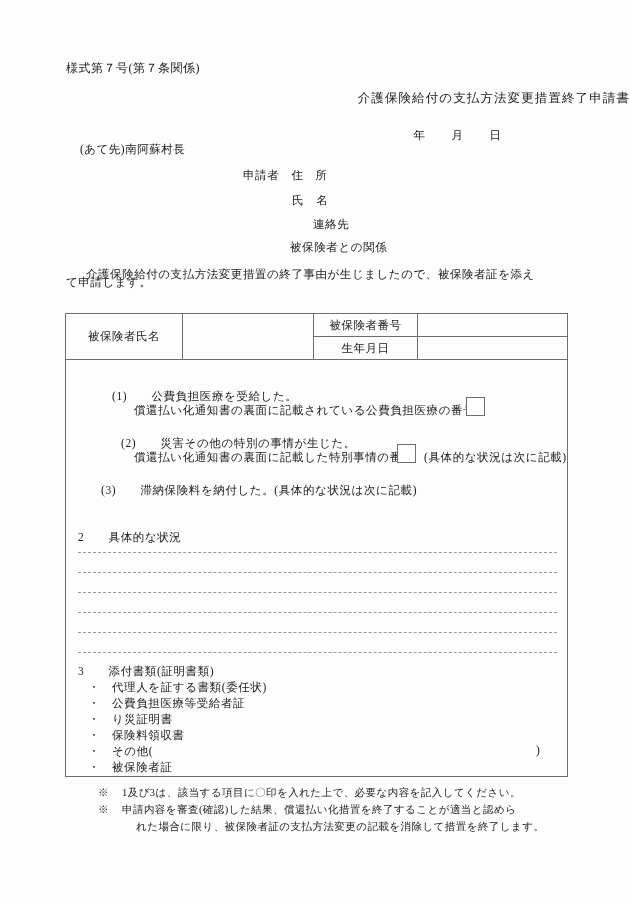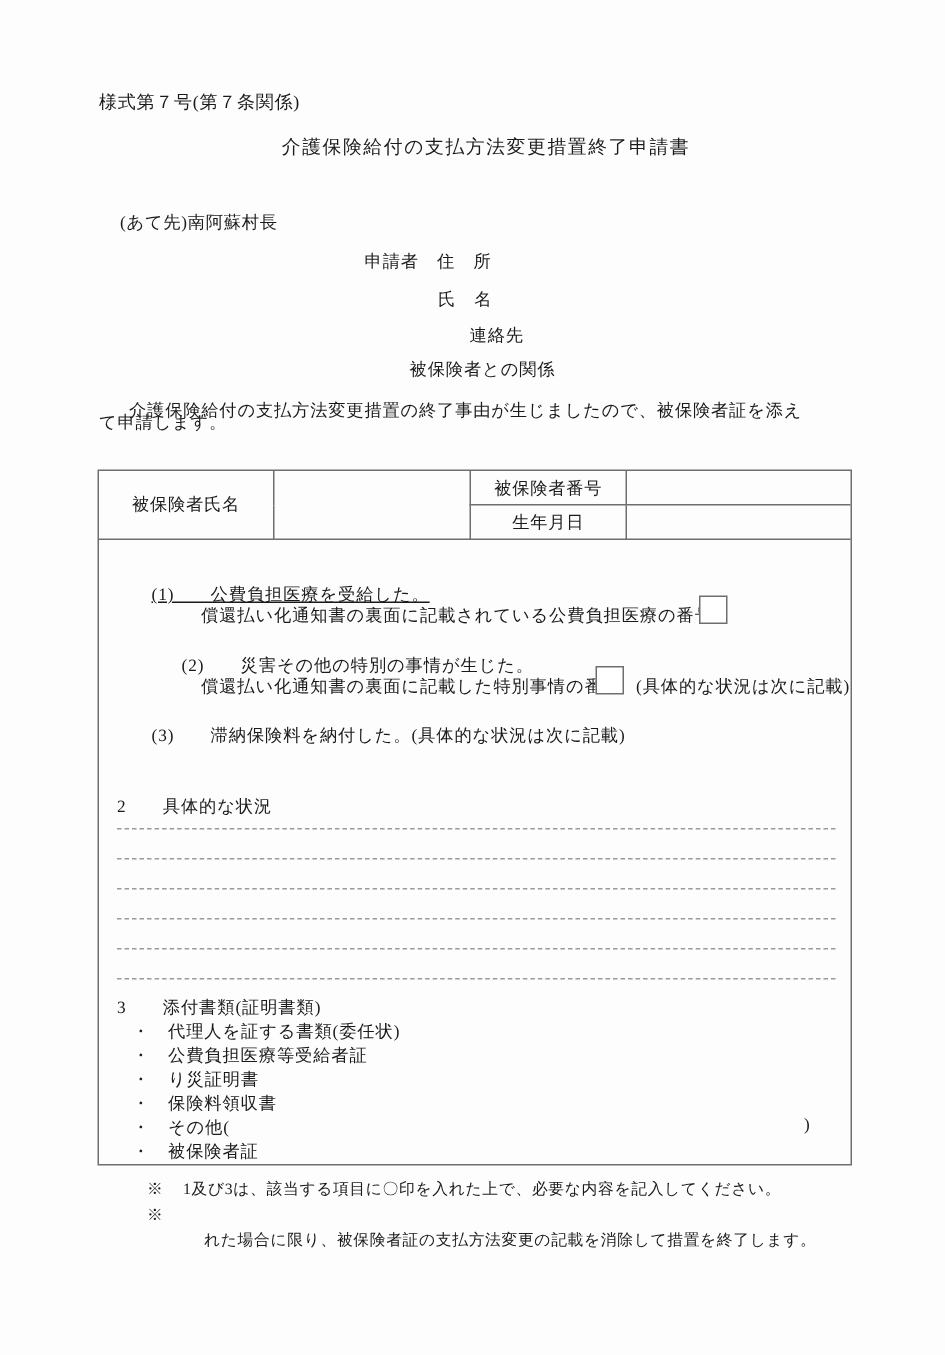--- a/index.html
+++ b/index.html
@@ -34,21 +34,21 @@
   .form-no {
     left: 66px;
     top: 62px;
     font-size: 12px;
     letter-spacing: 0.5px;
   }
   .doc-title {
     left: 0;
     top: 91px;
     width: 630px;
-    text-align: center;
+    text-align: right;
     font-size: 12.5px;
     letter-spacing: 1.1px;
     padding-left: 18px;
     box-sizing: border-box;
   }
   .date-line {
     left: 400px;
     top: 116px;
     font-size: 11.5px;
     letter-spacing: 0.5px;
@@ -61,21 +61,21 @@
     top: 143px;
     font-size: 11.5px;
     letter-spacing: 0.5px;
   }
 
   
   .appl-row { font-size: 11.5px; letter-spacing: 0.6px; }
   .appl-1 { left: 243px; top: 169px; }
   .appl-2 { left: 292px; top: 194px; }
   .appl-3 { left: 313px; top: 218px; }
-  .appl-4 { left: 273px; top: 241px; }
+  .appl-4 { left: 290px; top: 241px; }
 
   .intro-1 { left: 86px; top: 268px; font-size: 11.5px; letter-spacing: 0.55px; }
   .intro-2 { left: 66px; top: 276px; font-size: 11.5px; letter-spacing: 0.55px; }
 
   
   .box {
     position: absolute;
     left: 65px;
     top: 313px;
     width: 503px;
@@ -108,21 +108,21 @@
   .ins-table .no-right { border-right: none; }
 
   
   .sec {
     position: absolute;
     font-size: 11.5px;
     letter-spacing: 0.6px;
     white-space: pre;
   }
   .sec-1  { left: 12px;  top: 47px; }
-  .item-1 { left: 35px;  top: 75px; text-decoration: underline; }
+  .item-1 { left: 46px;  top: 75px; }
   .item-1b{ left: 68px;  top: 89px; }
   .item-2 { left: 35px;  top: 122px; margin-left: 20px; }
   .item-2b{ left: 68px;  top: 136px; }
   .item-2c{ left: 358px; top: 136px; text-align: center; }
   .item-3 { left: 35px;  top: 169px; }
   .sec-2  { left: 12px;  top: 216px; }
   .sec-3  { left: 12px;  top: 350px; }
 
   .bullet {
     position: absolute;
@@ -164,20 +164,23 @@
 </style>
 </head>
 <body>
 
 <div class="page">
 
   <div class="t form-no">様式第７号(第７条関係)</div>
 
   <div class="t doc-title">介護保険給付の支払方法変更措置終了申請書</div>
 
+  <div class="t date-line">
+    <span>年</span><span class="gap"></span><span>月</span><span class="gap"></span><span>日</span>
+  </div>
 
   <div class="t addressee">(あて先)南阿蘇村長</div>
 
   <div class="t appl-row appl-1">申請者　住　所</div>
   <div class="t appl-row appl-2">氏　名</div>
   <div class="t appl-row appl-3">連絡先</div>
   <div class="t appl-row appl-4">被保険者との関係</div>
 
   <div class="t intro-1">介護保険給付の支払方法変更措置の終了事由が生じましたので、被保険者証を添え</div>
   <div class="t intro-2">て申請します。</div>
@@ -228,15 +231,16 @@
     <div class="bullet" style="top:430px"><span class="dot">・</span><span>その他(</span></div>
     <div class="other-paren-close" style="top:430px">)</div>
     <div class="bullet" style="top:446px"><span class="dot">・</span><span>被保険者証</span></div>
 
   </div>
 
   <div class="note-mark" style="top:786px">※</div>
   <div class="note-body" style="top:786px">1及び3は、該当する項目に〇印を入れた上で、必要な内容を記入してください。</div>
 
   <div class="note-mark" style="top:803px">※</div>
+  <div class="note-body" style="top:803px">申請内容を審査(確認)した結果、償還払い化措置を終了することが適当と認めら</div>
   <div class="note-cont" style="top:820px">れた場合に限り、被保険者証の支払方法変更の記載を消除して措置を終了します。</div>
 
 </div>
 
 </body></html>

